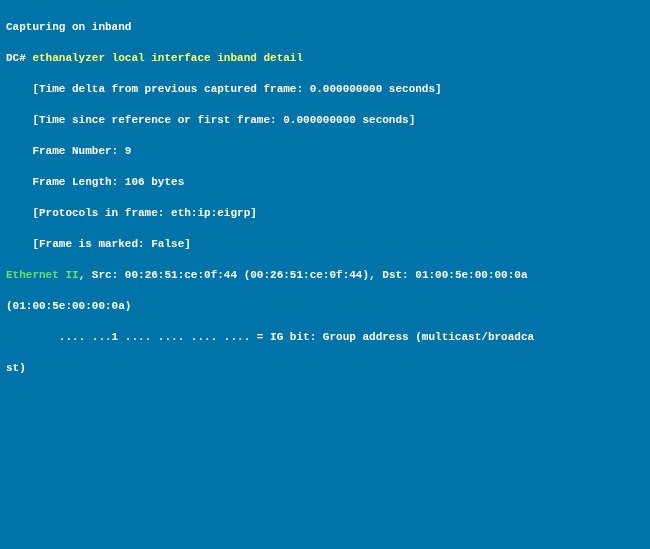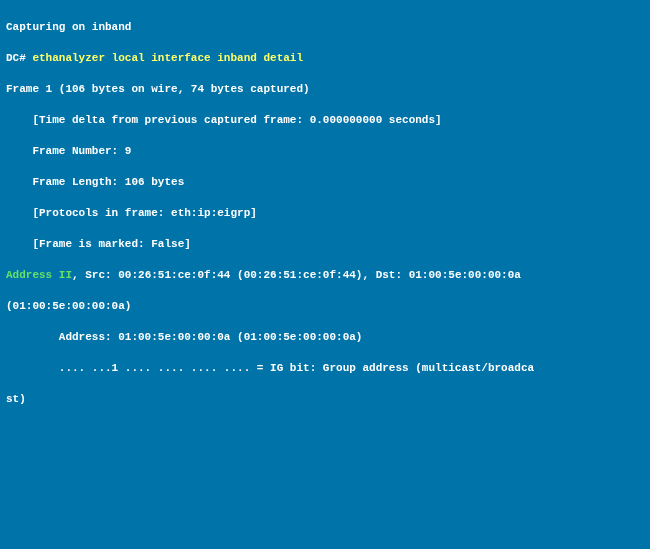--- a/index.html
+++ b/index.html
@@ -22,29 +22,28 @@
   .prompt { color: #ffffff; }
   .cmd { color: #ffff66; }
   .section { color: #66e066; }
 </style>
 </head>
 <body>
 
 <div class="term">
 <div>Capturing on inband</div>
 <div><span class="prompt">DC#</span><span class="cmd"> ethanalyzer local interface inband detail</span></div>
-<div>Frame 1 (106 bytes on wire, 74 bytes captured)</div>
 <div>    [Time delta from previous captured frame: 0.000000000 seconds]</div>
+<div>    [Time since reference or first frame: 0.000000000 seconds]</div>
 <div>    Frame Number: 9</div>
 <div>    Frame Length: 106 bytes</div>
 <div>    [Protocols in frame: eth:ip:eigrp]</div>
 <div>    [Frame is marked: False]</div>
-<div><span class="section">Address II</span><span>, Src: 00:26:51:ce:0f:44 (00:26:51:ce:0f:44), Dst: 01:00:5e:00:00:0a</span></div>
+<div><span class="section">Ethernet II</span><span>, Src: 00:26:51:ce:0f:44 (00:26:51:ce:0f:44), Dst: 01:00:5e:00:00:0a</span></div>
 <div>(01:00:5e:00:00:0a)</div>
-<div>        Address: 01:00:5e:00:00:0a (01:00:5e:00:00:0a)</div>
 <div>        .... ...1 .... .... .... .... = IG bit: Group address (multicast/broadca</div>
 <div>st)</div>
 
 
 
 
 
 
 
 

